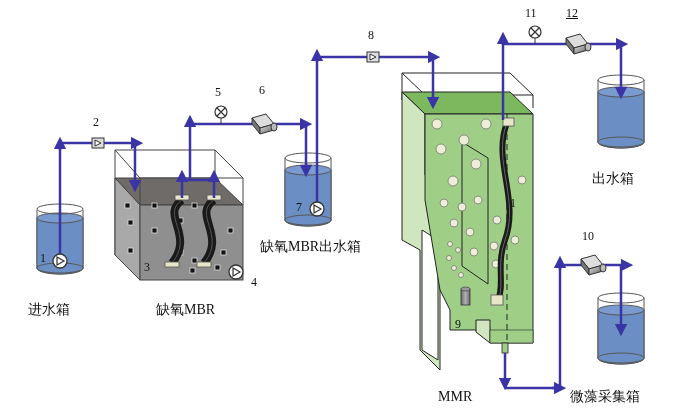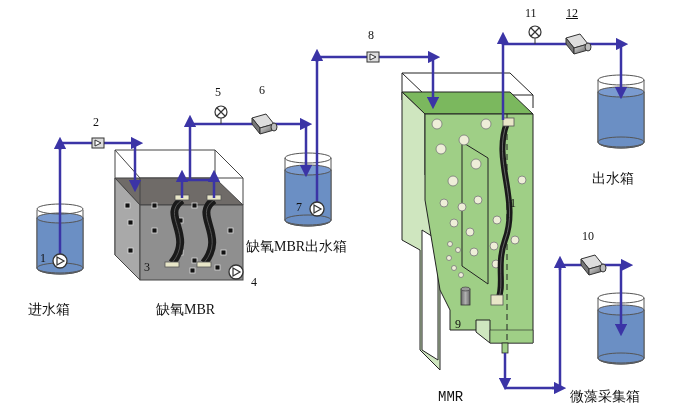--- a/index.html
+++ b/index.html
@@ -268,16 +268,16 @@
 <div class="lbl num" style="left:296px;top:201px;">7</div>
 <div class="lbl num" style="left:368px;top:29px;">8</div>
 <div class="lbl num" style="left:455px;top:318px;">9</div>
 <div class="lbl num" style="left:510px;top:197px;">1</div>
 <div class="lbl num" style="left:525px;top:7px;">11</div>
 <div class="lbl num" style="left:566px;top:7px;text-decoration:underline;">12</div>
 <div class="lbl num" style="left:582px;top:230px;">10</div>
 
 <div class="lbl cap" style="left:28px;top:303px;">进水箱</div>
 <div class="lbl cap" style="left:156px;top:303px;">缺氧MBR</div>
-<div class="lbl cap" style="left:246px;top:240px;">缺氧MBR出水箱</div>
-<div class="lbl cap" style="left:438px;top:390px;font-family:Liberation Mono, monospace;">MMR</div>
+<div class="lbl cap" style="left:260px;top:240px;">缺氧MBR出水箱</div>
+<div class="lbl cap" style="left:438px;top:390px;">MMR</div>
 <div class="lbl cap" style="left:592px;top:172px;">出水箱</div>
 <div class="lbl cap" style="left:570px;top:390px;">微藻采集箱</div>
 
 </body></html>

